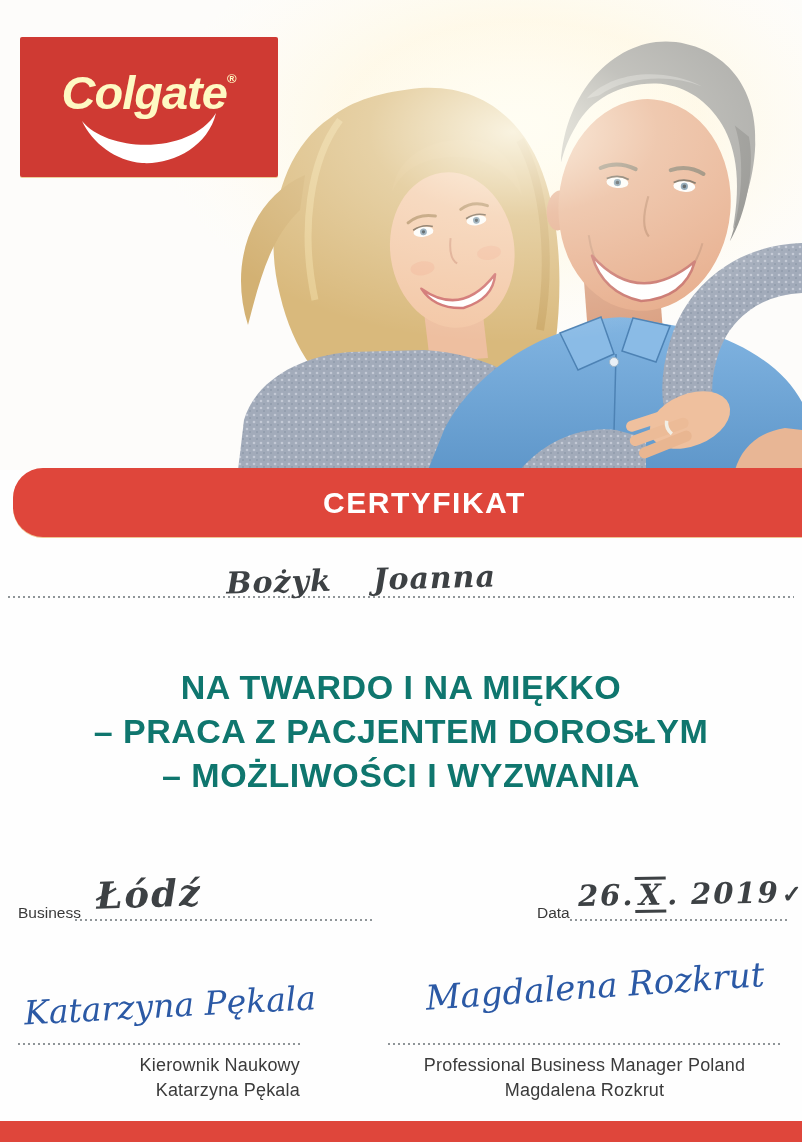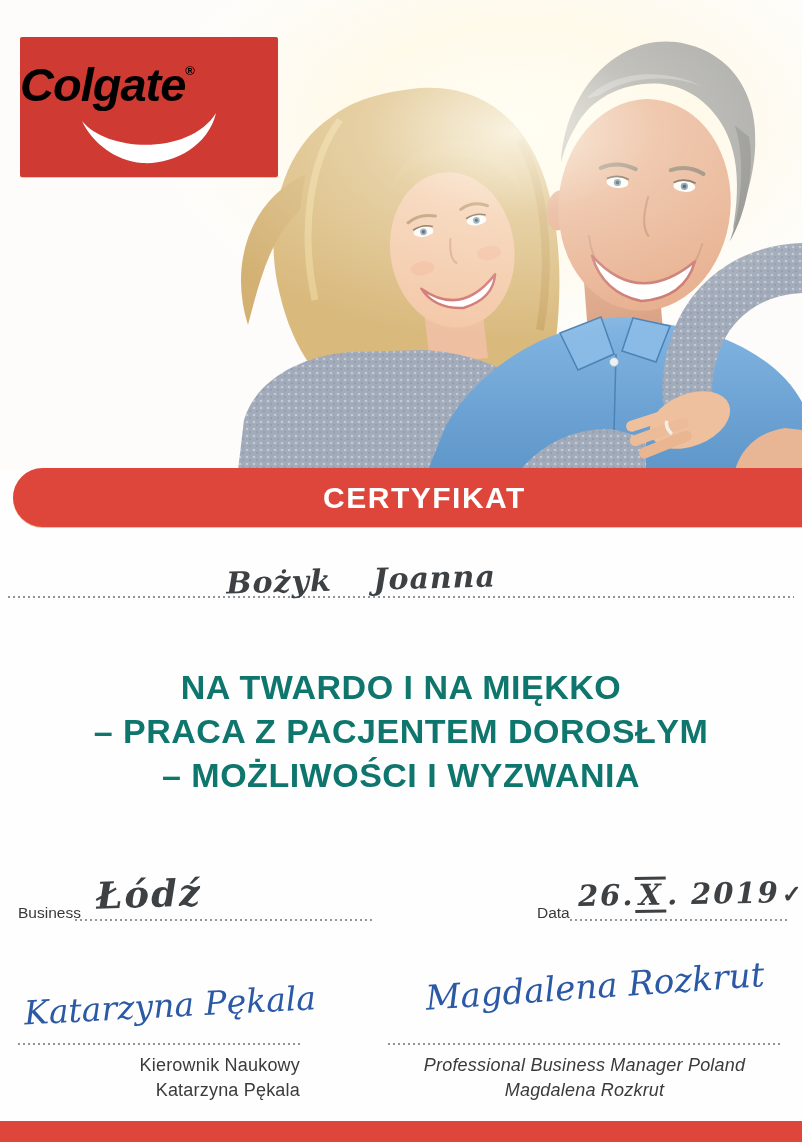--- a/index.html
+++ b/index.html
@@ -11,29 +11,29 @@
   }
   
   .photo { position:absolute; left:0; top:0; width:802px; height:470px; }
   
   .logo-box {
     position:absolute; left:20px; top:37px; width:258px; height:140px;
     background:#cf3a33; border-radius:2px; z-index:5;
     box-shadow:0 1px 0 rgba(220,160,60,.5);
   }
   .logo-word {
-    position:absolute; left:0; right:0; top:20px; text-align:left;
-    color:#000000; font-size:47px; font-weight:bold; font-style:italic;
+    position:absolute; left:0; right:0; top:28px; text-align:center;
+    color:#fef9c3; font-size:47px; font-weight:bold; font-style:italic;
     letter-spacing:-1px;
   }
   .logo-reg { font-size:13px; font-style:normal; vertical-align:26px; letter-spacing:0; }
   .logo-smile { position:absolute; left:0; top:0; width:258px; height:140px; }
   
   .banner {
-    position:absolute; left:13px; top:468px; width:789px; height:59px;
+    position:absolute; left:13px; top:468px; width:789px; height:69px;
     background:#df463b; border-radius:30px 0 0 30px; z-index:4;
     box-shadow:0 1px 0 rgba(225,150,60,.55);
     display:flex; align-items:center; justify-content:center;
   }
   .banner-title {
     color:#ffffff; font-size:30px; font-weight:800; letter-spacing:1.5px;
     padding-left:34px;
   }
   
   .dotline {
@@ -76,21 +76,21 @@
   
   .sig-script-left {
     position:absolute; left:24px; top:986px; width:286px; text-align:center;
     font-size:33px; transform:rotate(-3deg); z-index:2; white-space:nowrap;
   }
   .sig-script-right {
     position:absolute; left:420px; top:966px; width:350px; text-align:center;
     font-size:34px; transform:rotate(-4deg); z-index:2; white-space:nowrap;
   }
   .sig-block-left  { position:absolute; left:18px;  top:1053px; width:282px; text-align:right; }
-  .sig-block-right { position:absolute; left:388px; top:1053px; width:393px; text-align:center;font-style:italic; }
+  .sig-block-right { position:absolute; left:388px; top:1053px; width:393px; text-align:center; }
   .sig-role, .sig-name { font-size:18px; color:#3b3b3b; line-height:25px; letter-spacing:.2px; }
   
   .bottom-bar { position:absolute; left:0; top:1121px; width:802px; height:21px; background:#df463b; }
 </style>
 </head>
 <body>
 
 <div class="page">
 
   <div class="photo" title="Smiling couple – blonde woman embracing gray-haired man in blue shirt">

